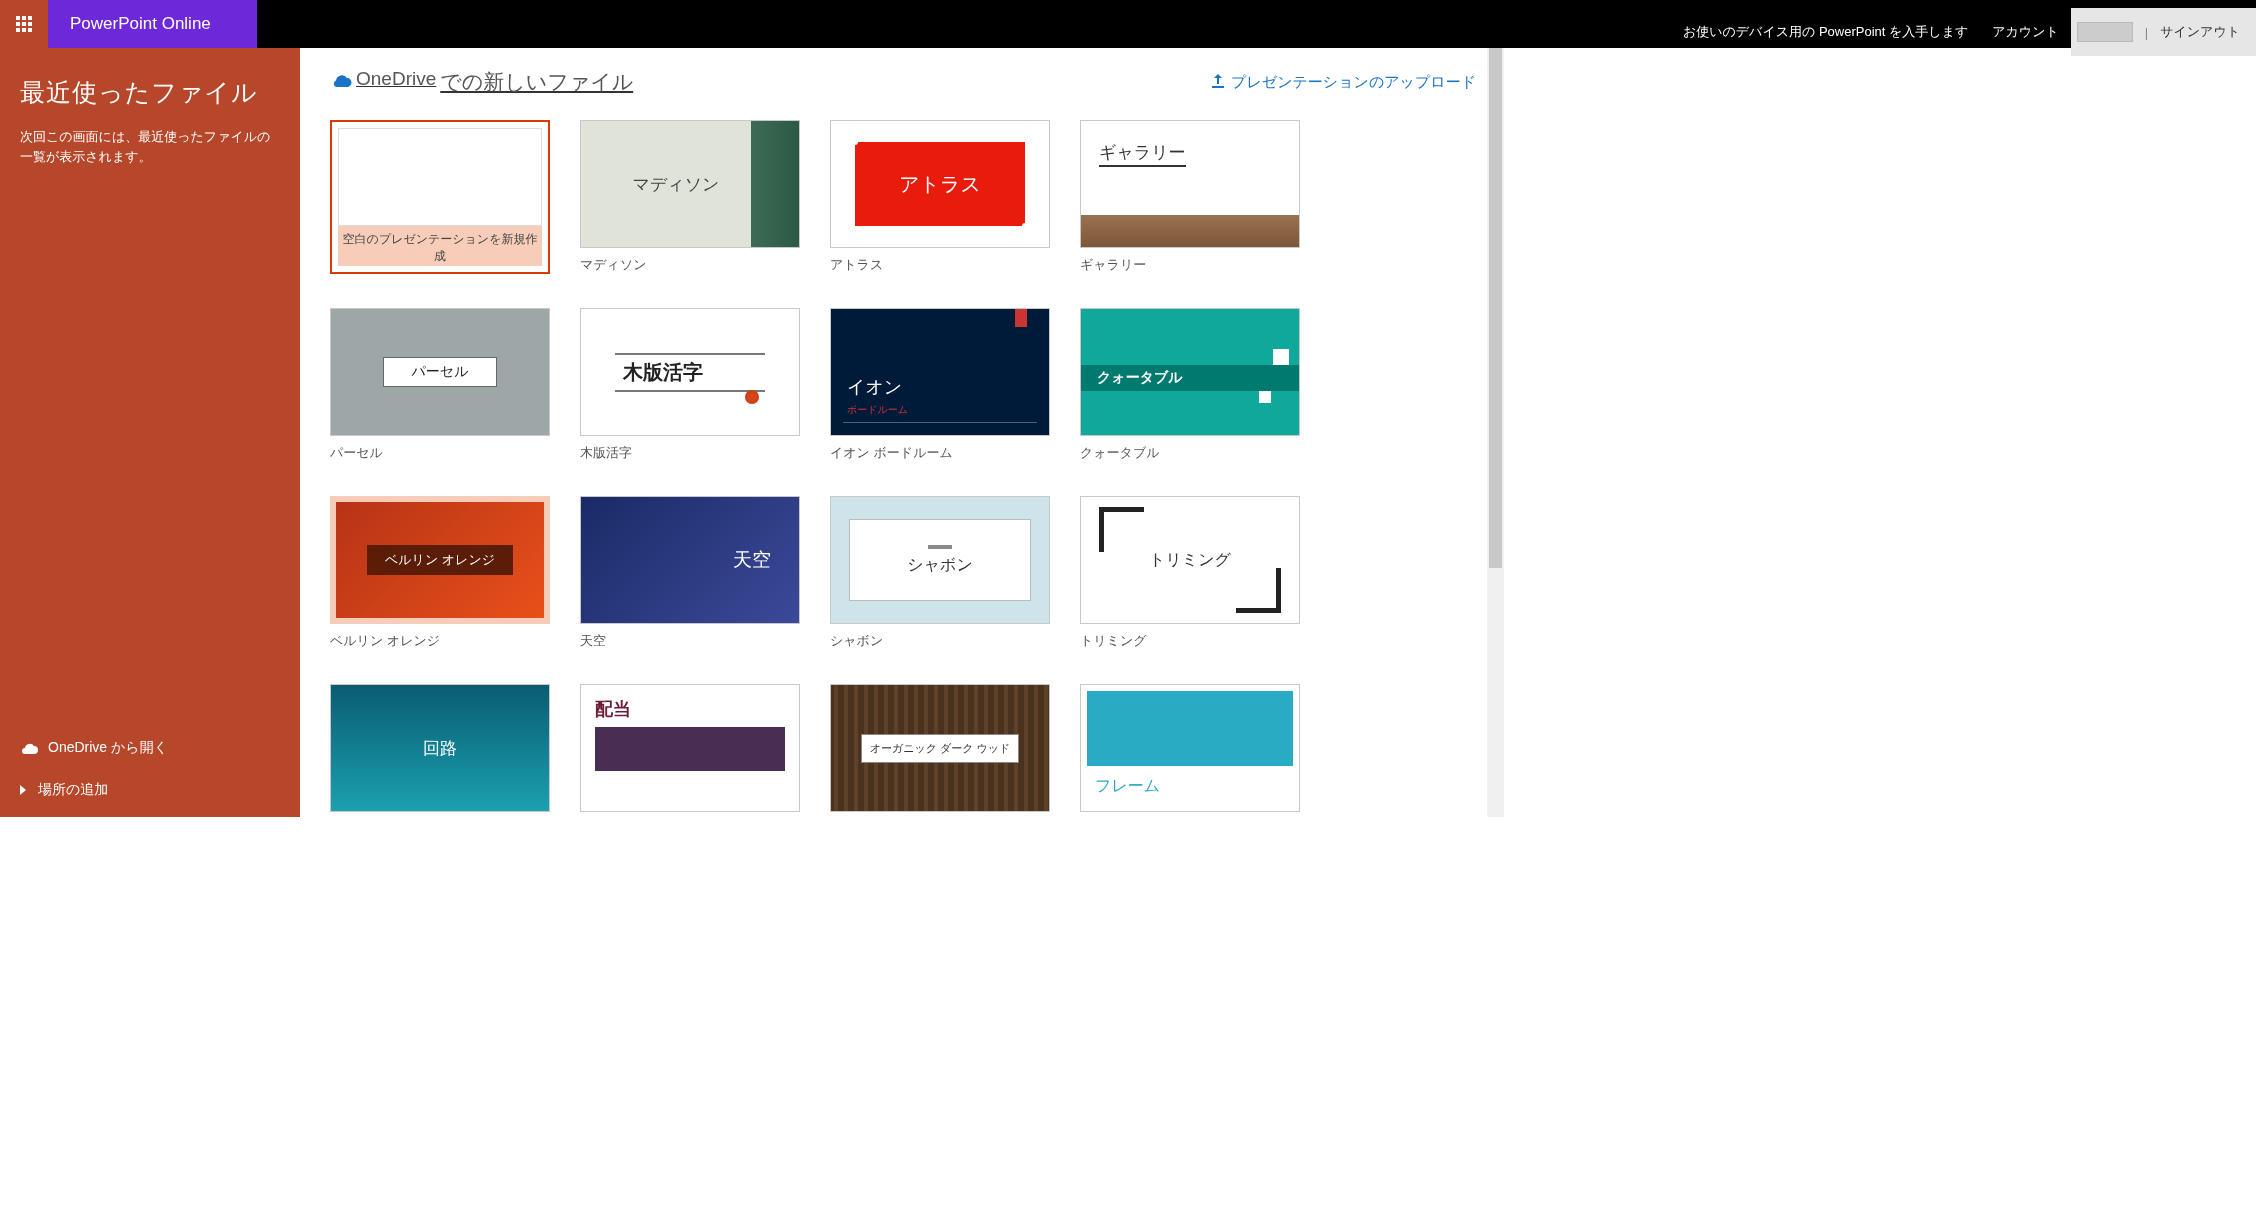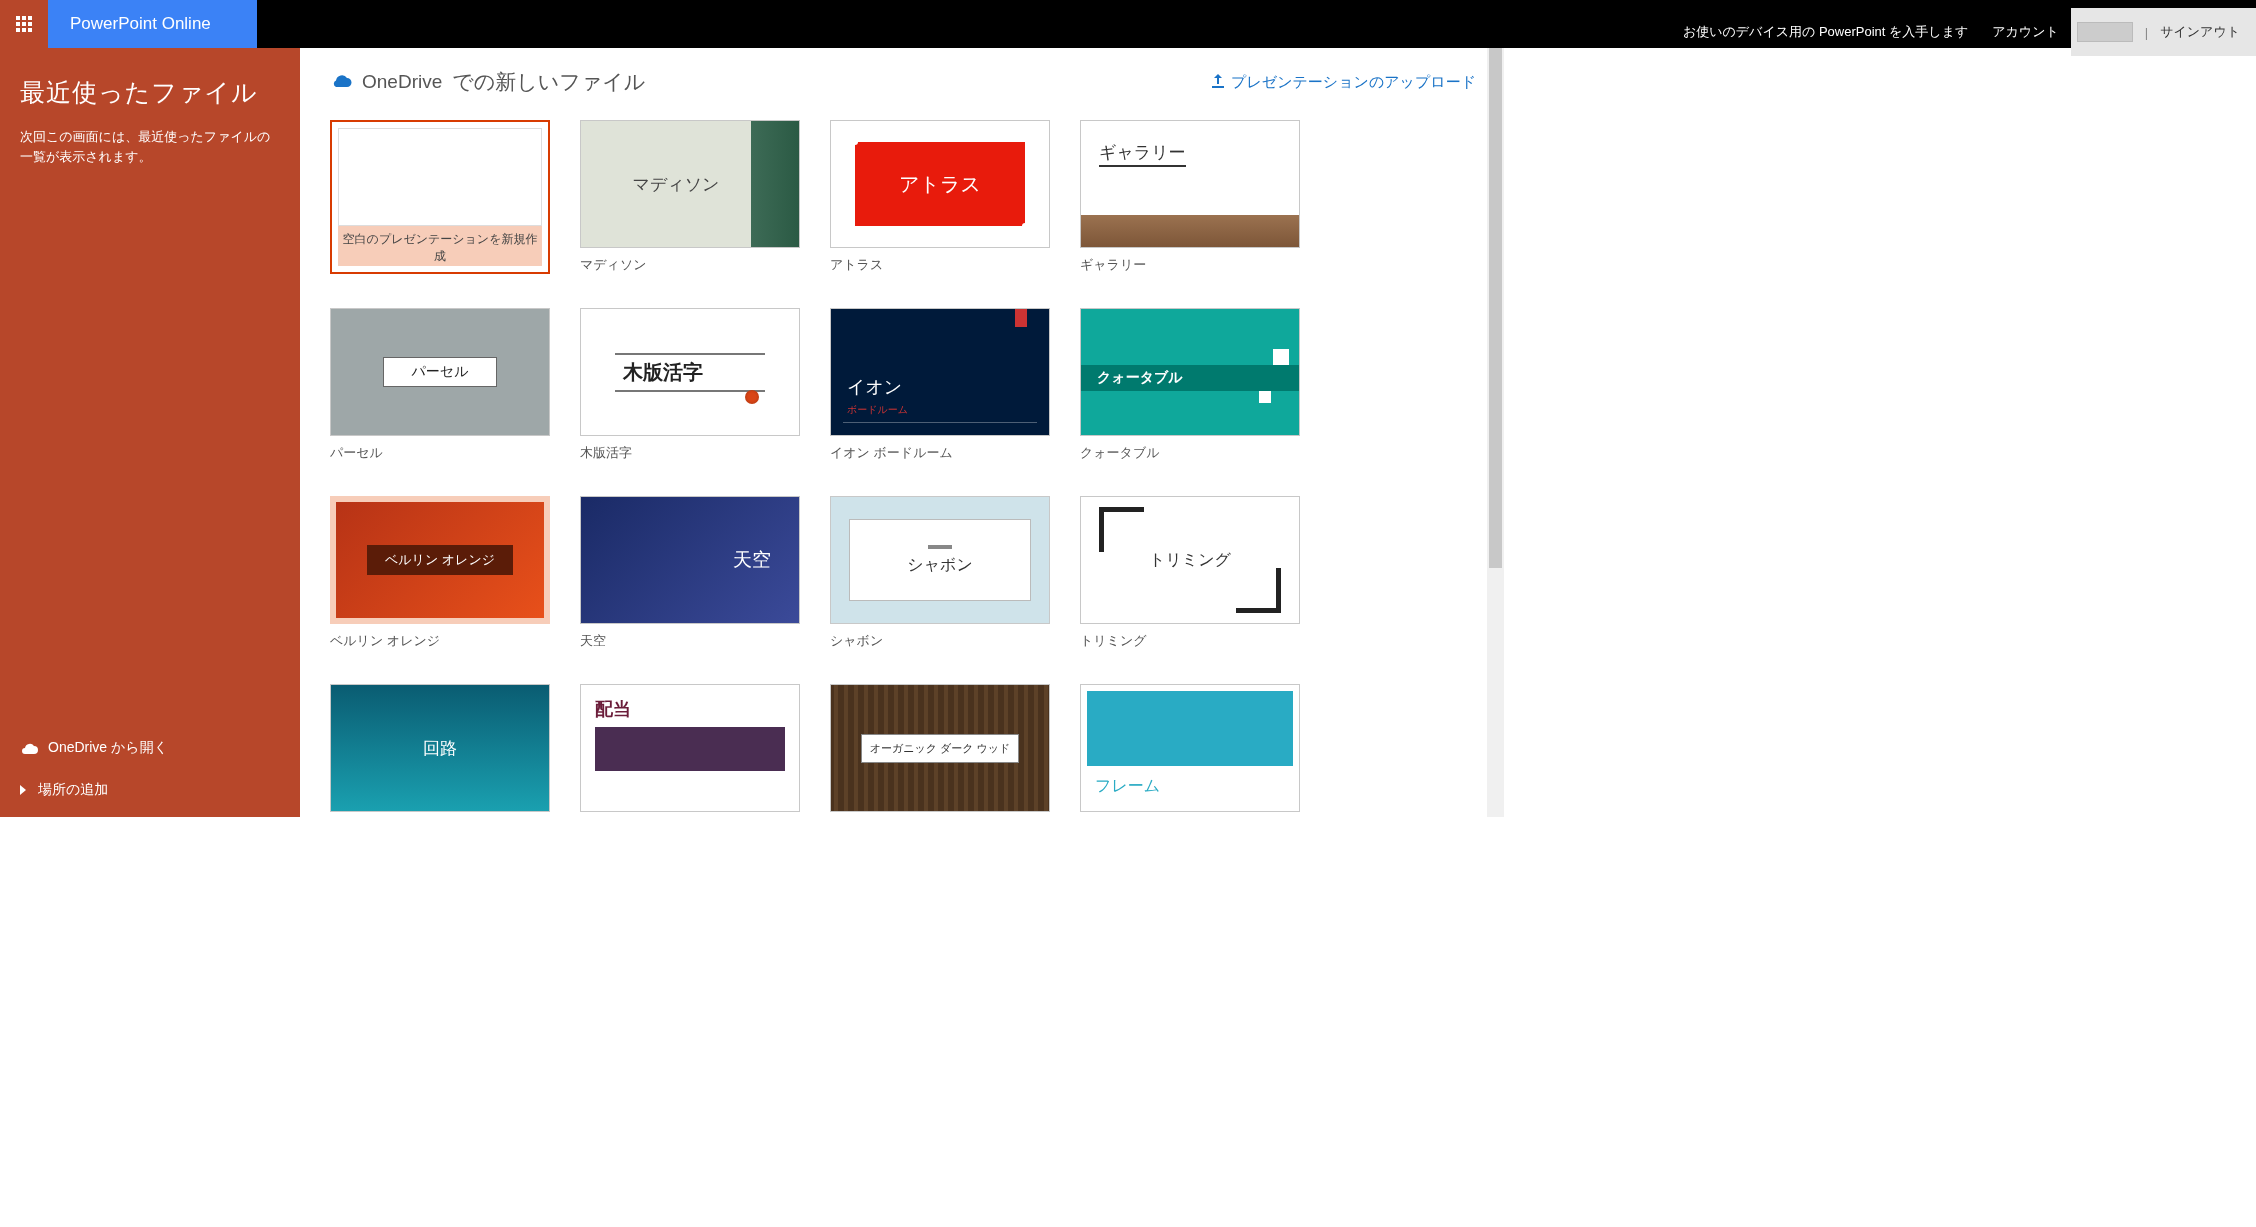--- a/index.html
+++ b/index.html
@@ -5,42 +5,42 @@
 * { margin: 0; padding: 0; box-sizing: border-box; }
 body { font-family: "Segoe UI", "Meiryo", sans-serif; background: #fff; overflow: hidden; }
 .root { display: flex; height: 817px; width: 1504px; }
 
 
 .topbar { position: absolute; top: 0; left: 0; right: 0; height: 48px; background: #000; display: flex; align-items: center; color: #fff; z-index: 2; }
 .topbar-left { display: flex; align-items: center; height: 100%; }
 .app-launcher { width: 48px; height: 48px; display: flex; align-items: center; justify-content: center; background: #b7472a; cursor: pointer; }
 .waffle { display: grid; grid-template-columns: repeat(3,4px); grid-template-rows: repeat(3,4px); gap: 2px; }
 .waffle span { background: #fff; width: 4px; height: 4px; }
-.app-title-wrap { background: #3b82f6; height: 48px; display: flex; align-items: center; padding: 0 46px 0 22px; }
+.app-title-wrap { background: #6d28d9; height: 48px; display: flex; align-items: center; padding: 0 46px 0 22px; }
 .app-title { font-size: 17px; font-weight: 400; color: #fff; }
 .topbar-right { margin-left: auto; display: flex; align-items: center; height: 100%; font-size: 13px; margin-top: 16px; }
 .tb-link { padding: 0 12px; height: 48px; display: flex; align-items: center; cursor: pointer; }
 .tb-name { background: #e6e6e6; height: 48px; padding: 0 6px; display: flex; align-items: center; gap: 8px; color: #333; }
 .tb-gray-box { width: 56px; height: 20px; background: #ccc; border: 1px solid #bbb; }
 .tb-sep { color: #888; margin: 0 4px; }
 .tb-signout { cursor: pointer; padding-right: 10px; }
 
 
 .sidebar { width: 300px; background: #b7472a; color: #fff; padding-top: 48px; display: flex; flex-direction: column; position: relative; margin-top: 8px; }
 .sb-heading { font-size: 25px; font-weight: 300; padding: 20px 20px 12px; letter-spacing: 1px; }
 .sb-sub { font-size: 13px; padding: 6px 20px; line-height: 1.55; }
 .sb-bottom { margin-top: auto; padding-bottom: 6px; }
 .sb-item { display: flex; align-items: center; gap: 10px; padding: 12px 20px; font-size: 14px; cursor: pointer; }
 .cloud-icon, .arrow-icon { display: inline-flex; }
 
 
 .main { flex: 1; padding-top: 48px; position: relative; overflow: hidden; }
 .main-inner { padding: 20px 28px 0 30px; height: 100%; overflow-y: scroll; }
 .main-header { display: flex; align-items: center; justify-content: space-between; margin-bottom: 24px; }
-.mh-left { display: flex; align-items: center; gap: 10px; color: #333; }
+.mh-left { display: flex; align-items: flex-start; gap: 4px; color: #333; text-decoration: underline; }
 .mh-cloud { align-self: center; }
 .mh-onedrive { font-size: 19px; color: #555; font-weight: 400; }
 .mh-rest { font-size: 21px; color: #555; font-weight: 300; }
 .mh-upload { display: flex; align-items: center; gap: 6px; color: #1a73c7; font-size: 15px; cursor: pointer; }
 .mh-upload svg { width: 14px; height: 14px; }
 
 
 .grid { display: grid; grid-template-columns: repeat(4, 220px); gap: 34px 30px; }
 .cell { cursor: pointer; }
 .thumb { width: 220px; height: 128px; border: 1px solid #c8c8c8; overflow: hidden; position: relative; background: #fff; }

